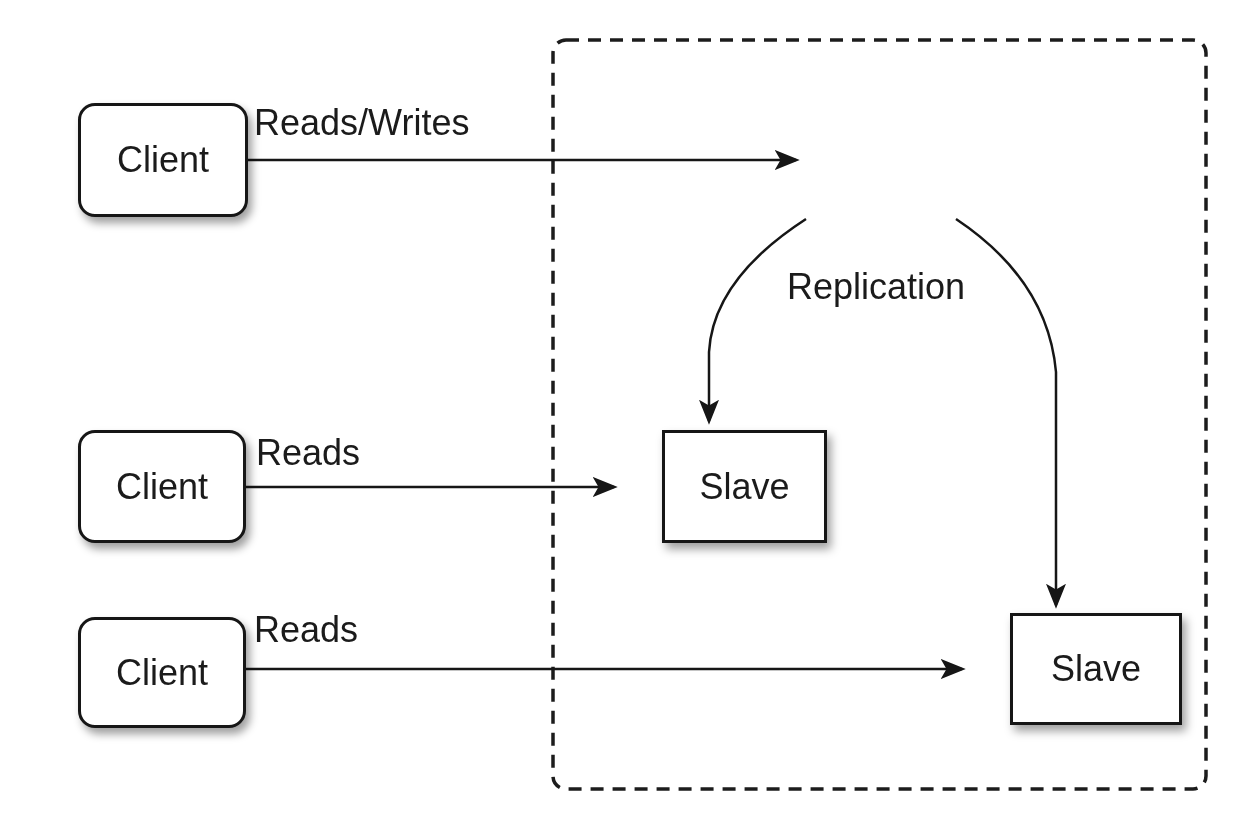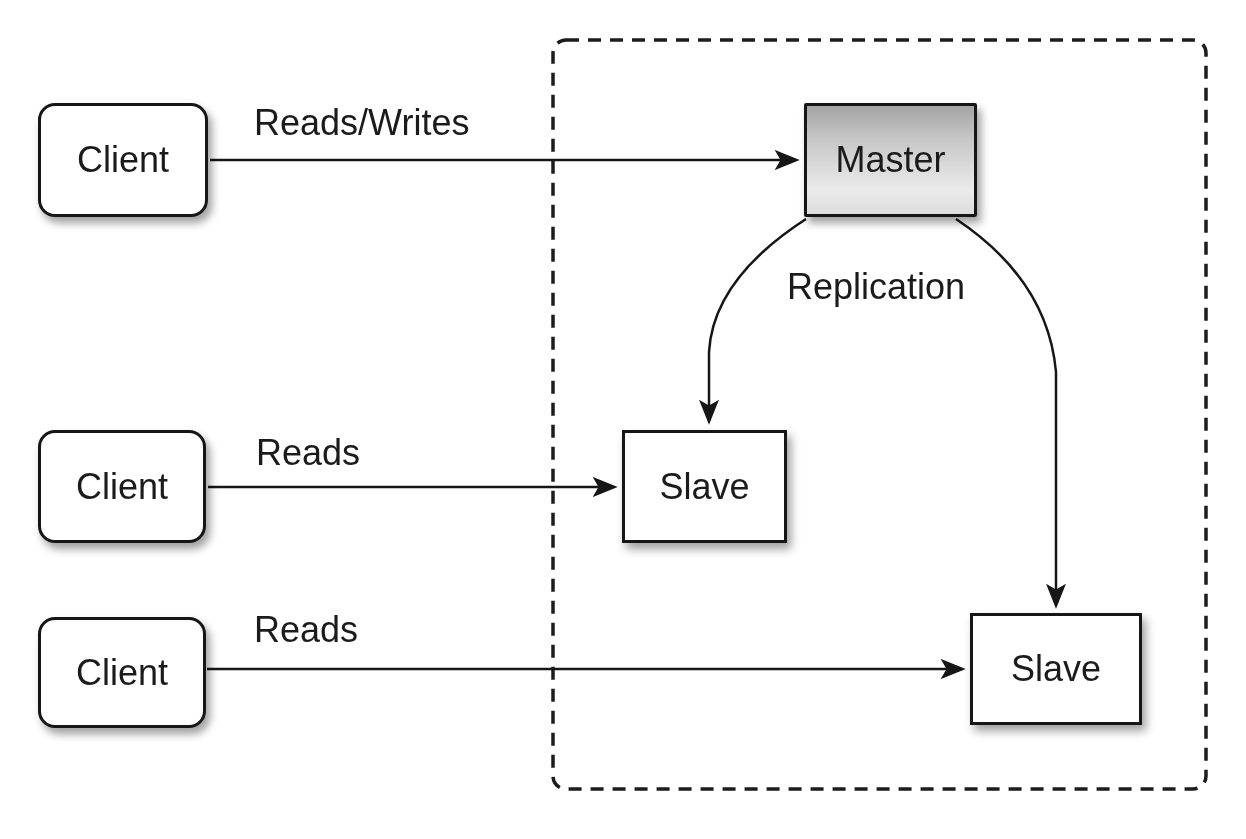--- a/index.html
+++ b/index.html
@@ -26,20 +26,21 @@
     position: absolute;
     display: flex;
     align-items: center;
     justify-content: center;
     background: #ffffff;
     border: 3px solid #161616;
     box-shadow: 4px 6px 9px rgba(0,0,0,0.38);
     font-size: 36px;
     color: #1b1b1b;
     box-sizing: border-box;
+    margin-left: 40px;
   }
   .node.client {
     border-radius: 17px;
   }
   .node.master {
     border-radius: 2px;
     background: linear-gradient(180deg, #a3a3a3 0%, #c6c6c6 30%, #ebebeb 78%, #dcdcdc 100%);
   }
   .node.slave {
     border-radius: 0;
@@ -95,23 +96,20 @@
   </div>
 
   <div class="node client" id="client2">
     <span>Client</span>
   </div>
 
   <div class="node client" id="client3">
     <span>Client</span>
   </div>
 
-  <div class="node master" id="master">
-    <span>Master</span>
-  </div>
 
   <div class="node slave" id="slave1">
     <span>Slave</span>
   </div>
 
   <div class="node slave" id="slave2">
     <span>Slave</span>
   </div>
 
   <div class="edge-label" id="lbl-reads-writes">Reads/Writes</div>

